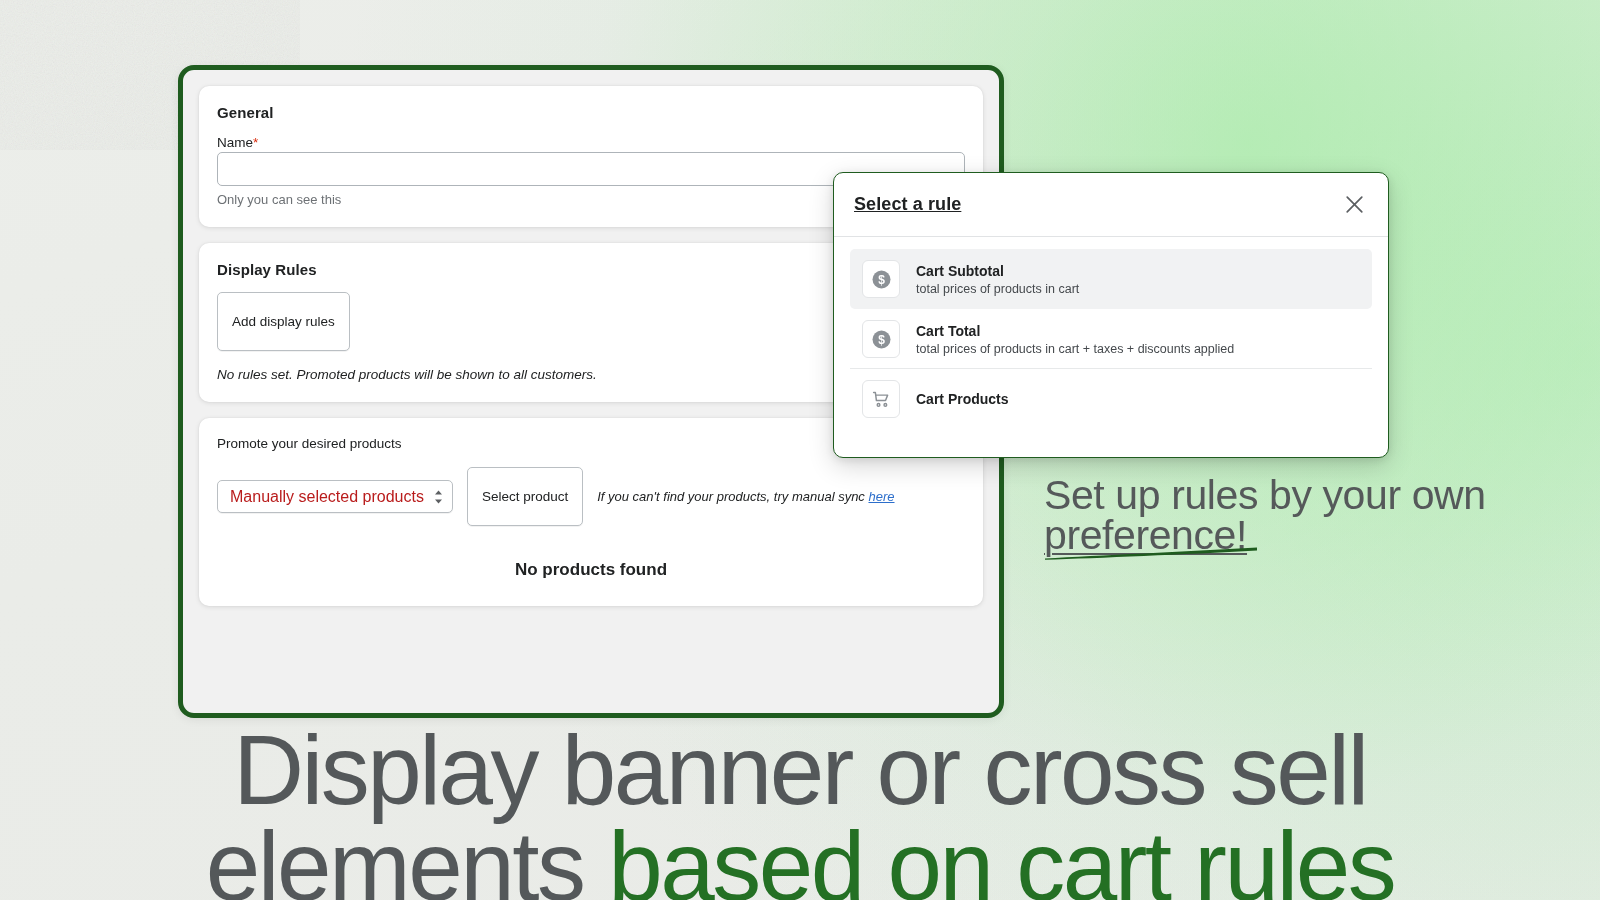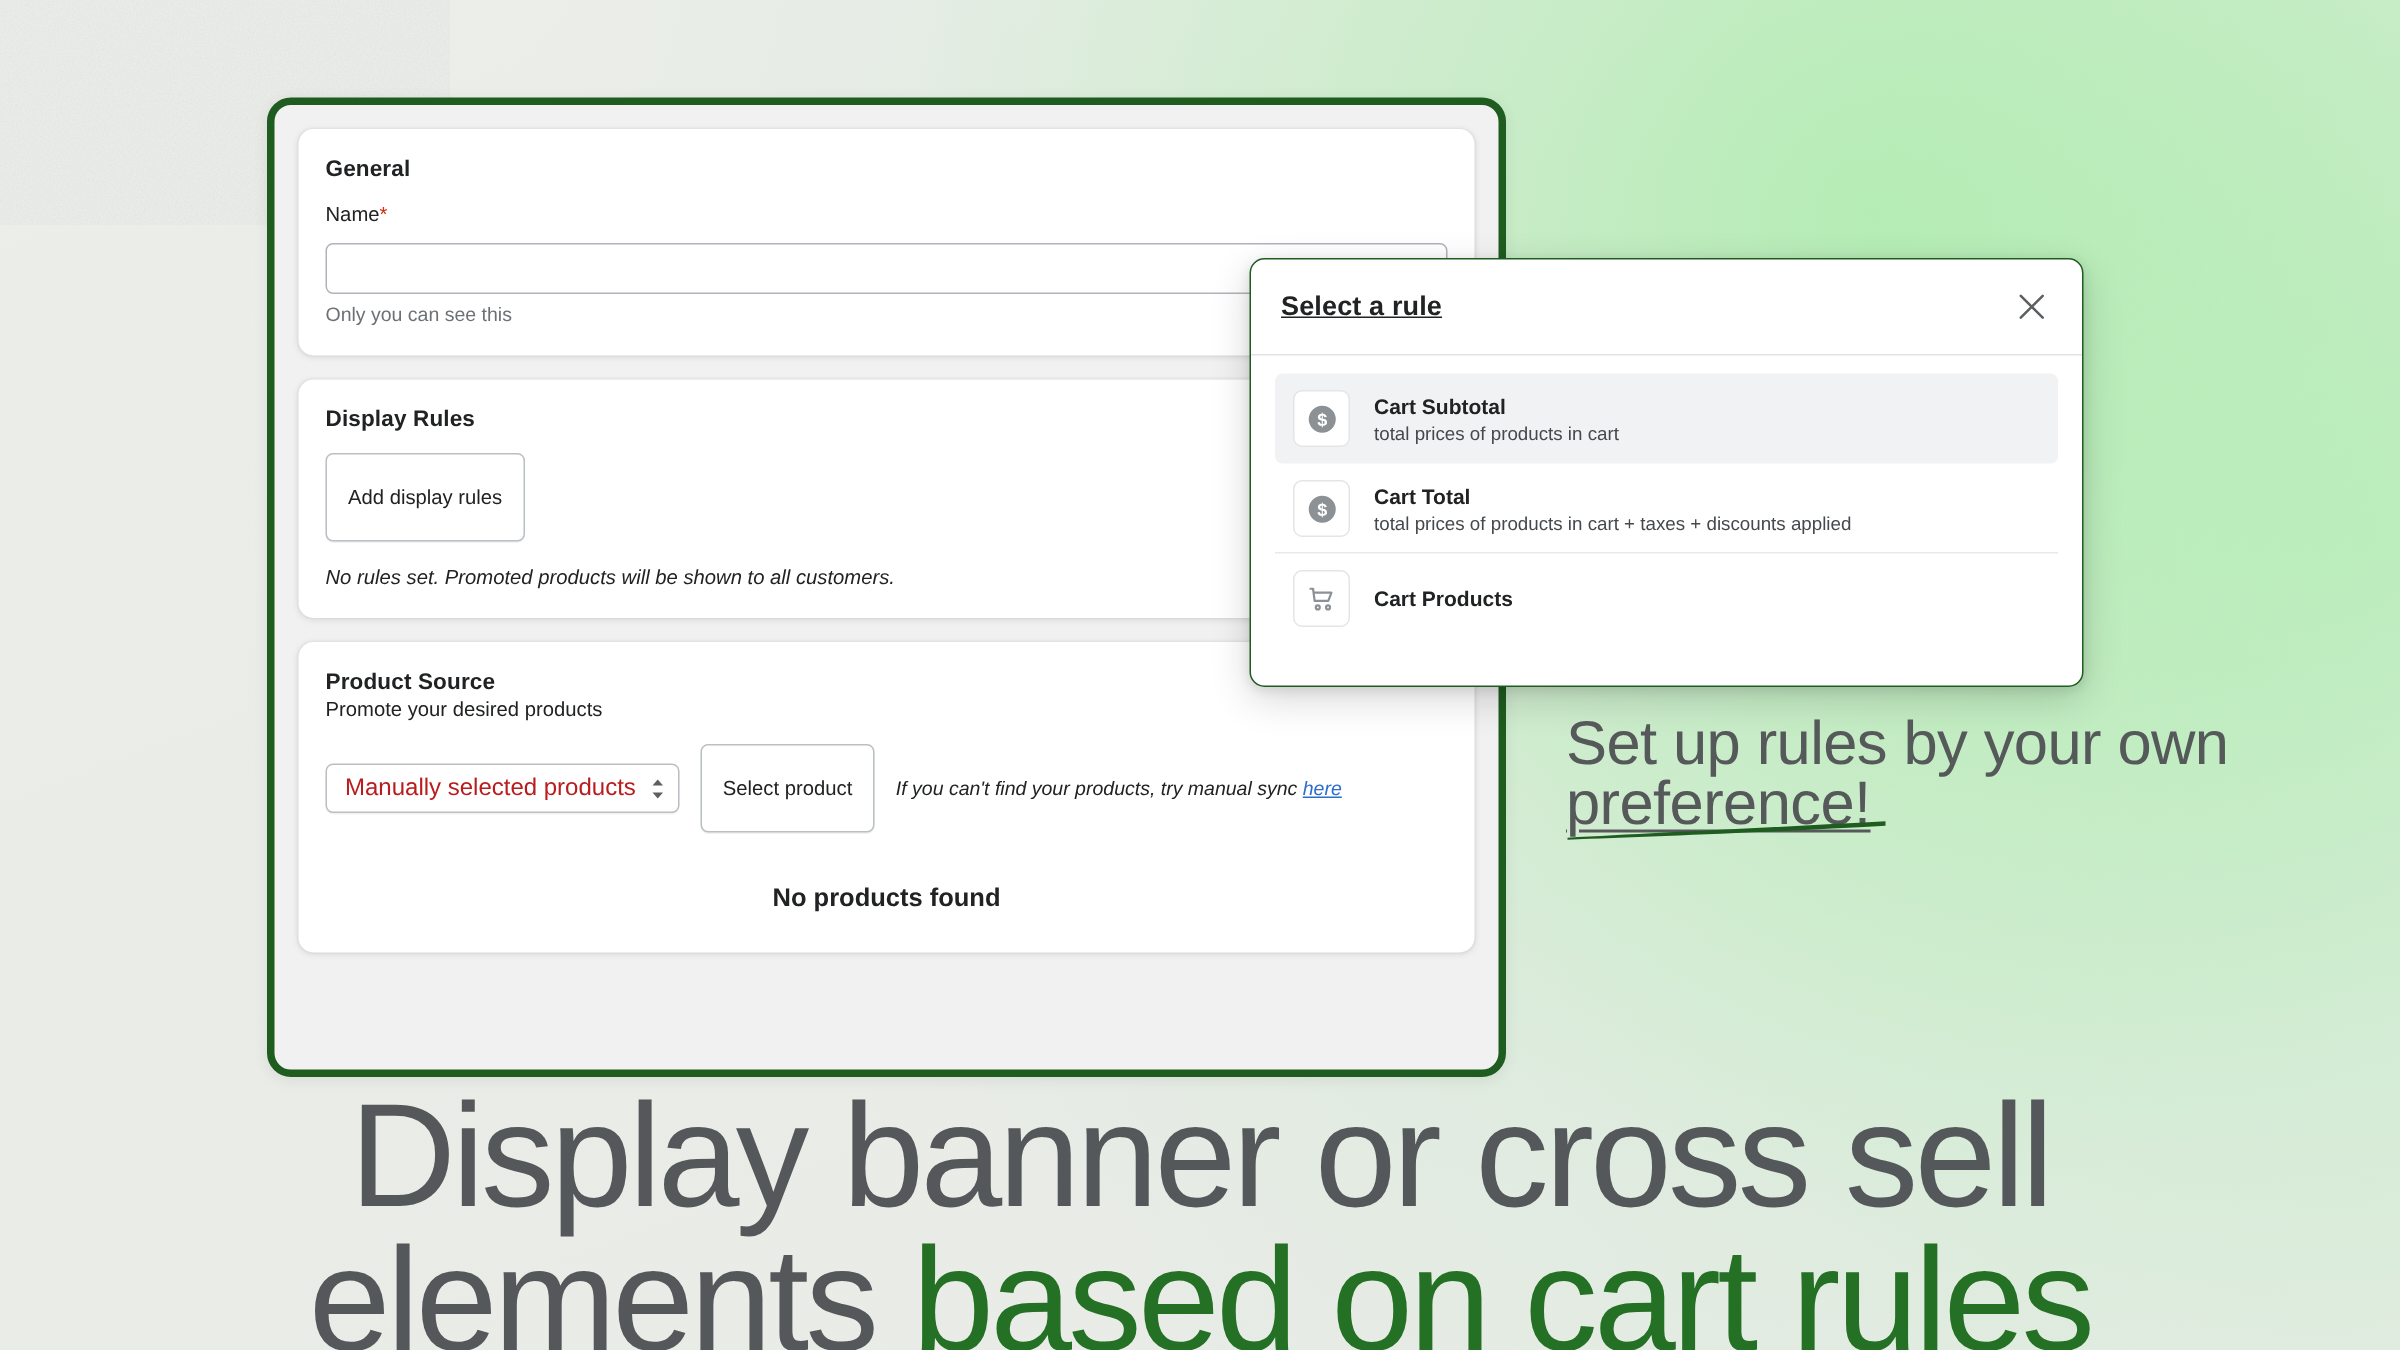--- a/index.html
+++ b/index.html
@@ -71,21 +71,21 @@
 
   .card-subtitle {
     font-size: 13.5px;
     color: #202223;
     margin: 0 0 16px 0;
   }
 
   .field-label {
     font-size: 13.5px;
     color: #202223;
-    margin-bottom: 12px;
+    margin-bottom: 2px;
     display: block;
   }
   .req-star { color: #d82c0d; }
 
   .text-input {
     display: block;
     width: 100%;
     height: 34px;
     border: 1px solid #aeb4b9;
     border-radius: 5px;
@@ -329,21 +329,20 @@
       <div class="help-text">Only you can see this</div>
     </section>
 
     <section class="card">
       <h2 class="card-title">Display Rules</h2>
       <button class="btn">Add display rules</button>
       <div class="note-italic">No rules set. Promoted products will be shown to all customers.</div>
     </section>
 
     <section class="card">
-      <h2 class="card-title tight">Product Source</h2>
       <p class="card-subtitle">Promote your desired products</p>
 
       <div class="source-row">
         <div class="select-wrap">
           <span>Manually selected products</span>
           <span class="select-caret">
             <svg width="9" height="14" viewBox="0 0 9 14" xmlns="http://www.w3.org/2000/svg">
               <path d="M4.5 0.6 L8 4.6 H1 Z" fill="currentColor"></path>
               <path d="M4.5 13.4 L8 9.4 H1 Z" fill="currentColor"></path>
             </svg>

